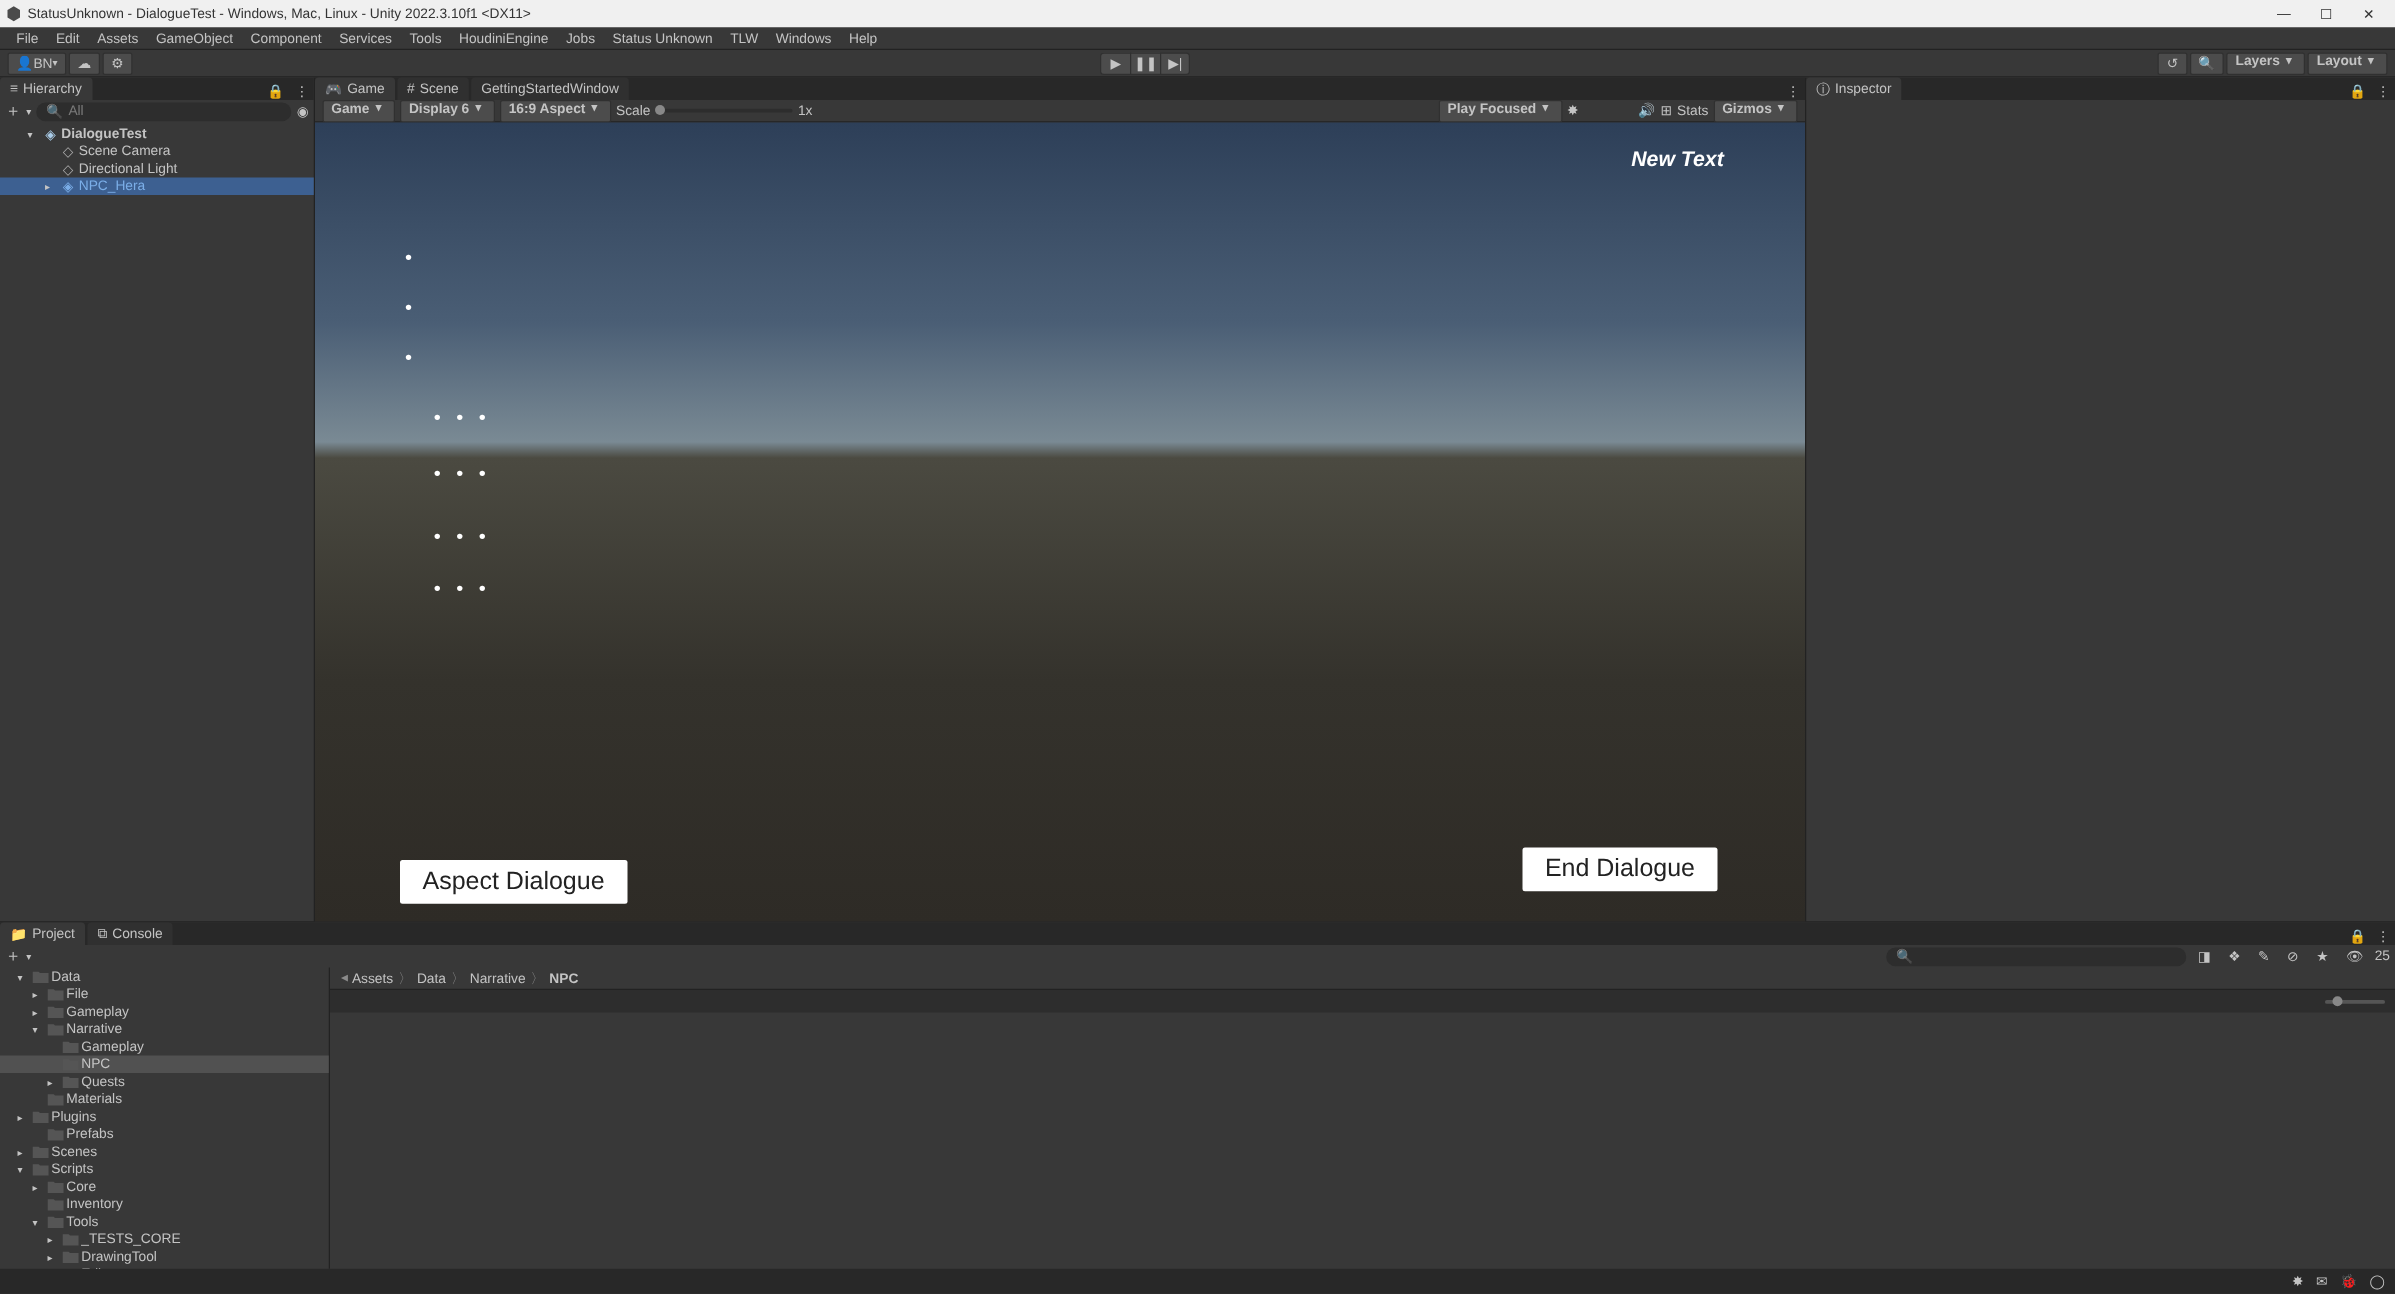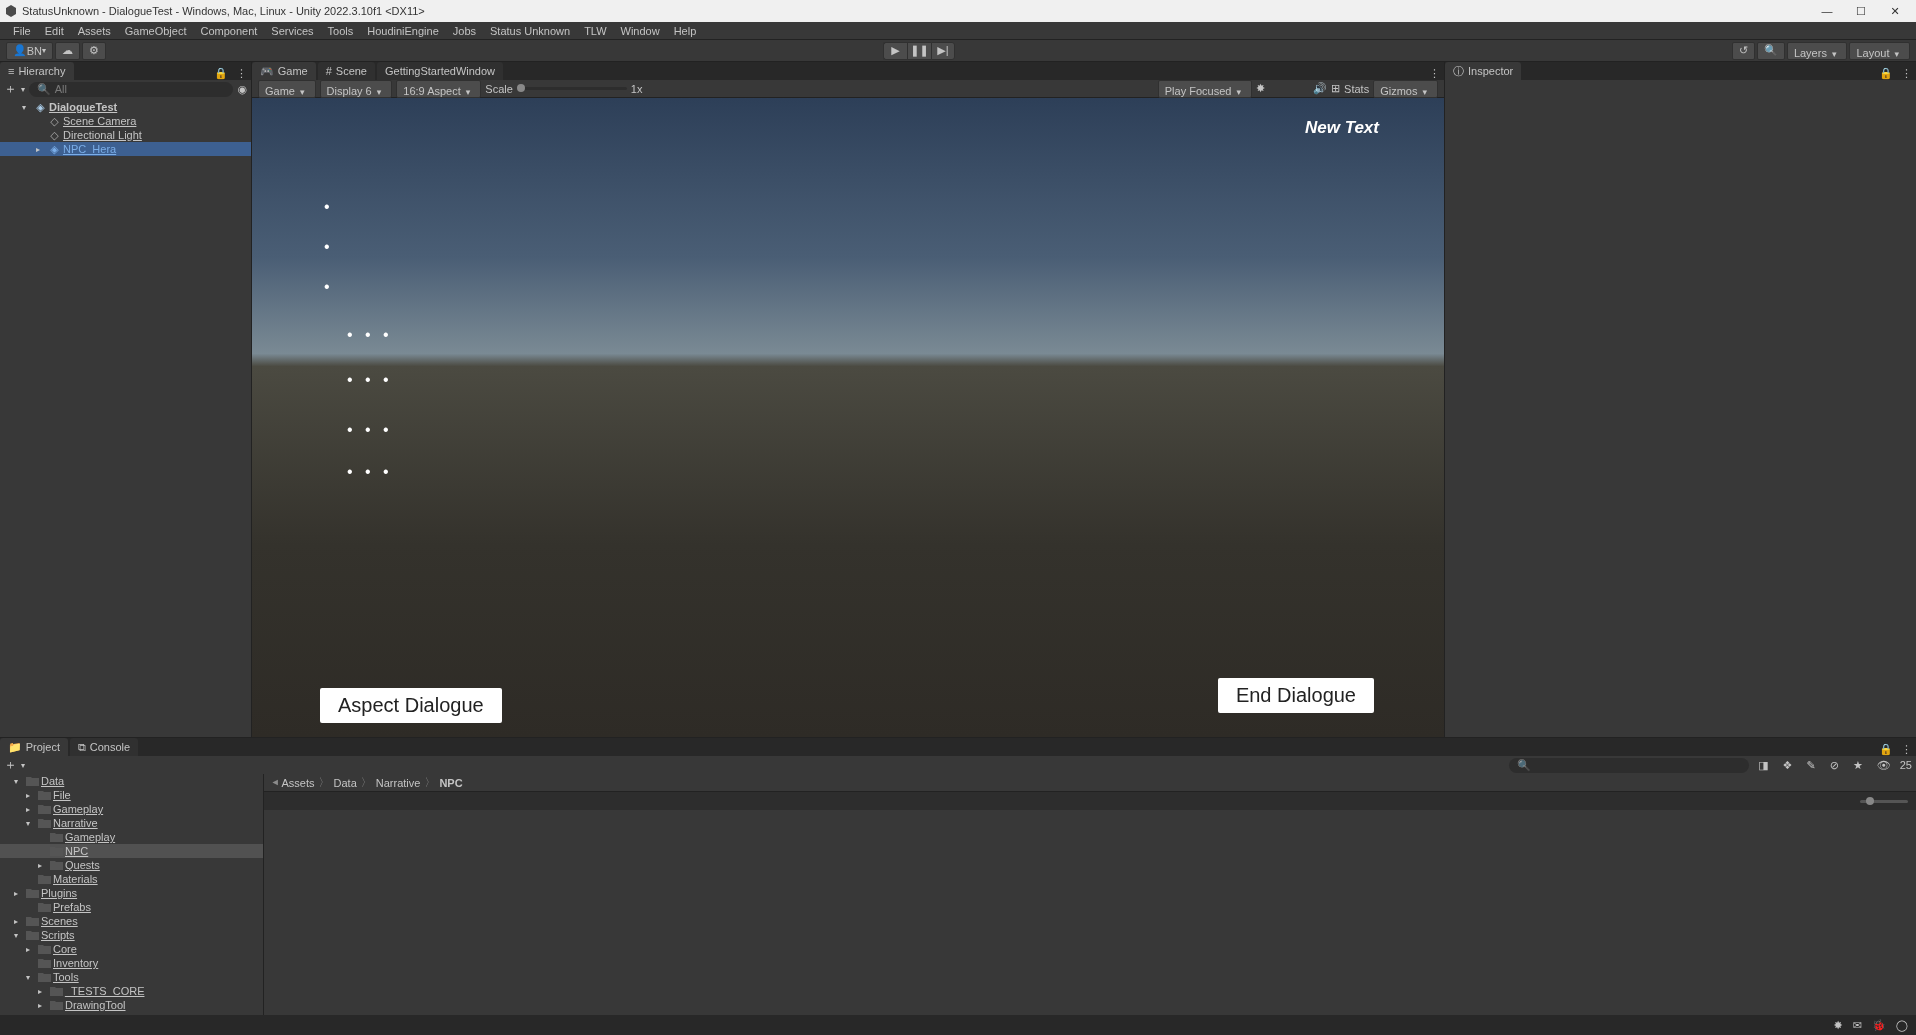--- a/index.html
+++ b/index.html
@@ -16,42 +16,42 @@
 .menubar .menu-item { padding: 0 7px; cursor: default; }
 
 
 .toptoolbar { height: 22px; background: #383838; display: flex; align-items: center; padding: 0 6px; border-bottom: 1px solid #222; }
 .toptoolbar .left, .toptoolbar .right { display: flex; align-items: center; gap: 2px; }
 .toptoolbar .center { flex: 1; display: flex; justify-content: center; gap: 0; }
 .tbtn { background: #4c4c4c; border: 1px solid #303030; height: 18px; min-width: 22px; display: flex; align-items: center; justify-content: center; padding: 0 6px; border-radius: 2px; }
 .tbtn.play { width: 24px; height: 18px; border-radius: 0; border-right: none; }
 .tbtn.play.first { border-top-left-radius: 3px; border-bottom-left-radius: 3px; }
 .tbtn.play.last { border-top-right-radius: 3px; border-bottom-right-radius: 3px; border-right: 1px solid #303030; }
-.dropdown { background: #4c4c4c; border: 1px solid #303030; height: 18px; padding: 0 10px 0 6px; border-radius: 2px; display: flex; align-items: flex-end; gap: 5px; }
+.dropdown { background: #4c4c4c; border: 1px solid #303030; height: 18px; padding: 0 10px 0 6px; border-radius: 2px; display: flex; align-items: flex-start; gap: 5px; font-weight: bold; }
 .dropdown::after { content: "▾"; font-size: 9px; }
 
 
 .main { flex: 1; display: flex; min-height: 0; }
 .panel { background: #383838; display: flex; flex-direction: column; }
 .panel-tabs { height: 18px; background: #282828; display: flex; align-items: flex-end; }
 .tab { background: #383838; height: 18px; padding: 0 8px; display: flex; align-items: center; gap: 4px; border-top-left-radius: 3px; border-top-right-radius: 3px; margin-right: 2px; }
 .tab.inactive { background: #303030; }
 .panel-tabs .spacer { flex: 1; }
 .panel-tabs .tabicon { padding: 0 4px; }
 
 
 .hierarchy { width: 252px; border-right: 1px solid #222; }
 .hierarchy .toolbar { height: 18px; display: flex; align-items: center; padding: 0 4px; gap: 4px; }
 .hierarchy .search { flex: 1; background: #2d2d2d; border-radius: 9px; height: 15px; padding: 0 8px; display: flex; align-items: center; gap: 4px; }
 .hierarchy .tree { padding: 2px 0; }
 .tree-row { height: 14px; display: flex; align-items: center; padding-left: 8px; gap: 2px; }
 .tree-row.selected { background: #3d6091; }
 .tree-row .arrow { width: 10px; font-size: 8px; }
 .tree-row .ticon { width: 13px; display: flex; justify-content: center; }
-.tree-row .label { white-space: nowrap; text-decoration: underline; }
+.tree-row .label { white-space: nowrap; }
 .tree-row.bold .label { font-weight: bold; }
 
 
 .centercol { flex: 1; display: flex; flex-direction: column; min-width: 0; }
 .viewtoolbar { height: 18px; background: #383838; display: flex; align-items: center; padding: 0 6px; gap: 4px; border-bottom: 1px solid #222; }
 .viewtoolbar .scalebar { width: 110px; height: 3px; background: #2d2d2d; border-radius: 2px; position: relative; }
 .viewtoolbar .scalebar::after { content:""; position:absolute; left:0; top:-3px; width:8px; height:8px; background:#888; border-radius:50%; }
 .gameview { flex: 1; position: relative; overflow: hidden; background: linear-gradient(to bottom, #2d3f58 0%, #4a5e75 25%, #7a8a94 40%, #4b4a41 42%, #34322c 70%, #2e2b26 100%); }
 .gameview .overlay-text { position: absolute; right: 65px; top: 20px; color: #fff; font-style: italic; font-size: 17px; font-weight: bold; }
 .gameview .ui-btn { position: absolute; background: #fff; color: #222; font-size: 20px; padding: 6px 18px; border-radius: 2px; }
@@ -114,21 +114,21 @@
     <span class="menu-item">Edit</span>
     <span class="menu-item">Assets</span>
     <span class="menu-item">GameObject</span>
     <span class="menu-item">Component</span>
     <span class="menu-item">Services</span>
     <span class="menu-item">Tools</span>
     <span class="menu-item">HoudiniEngine</span>
     <span class="menu-item">Jobs</span>
     <span class="menu-item">Status Unknown</span>
     <span class="menu-item">TLW</span>
-    <span class="menu-item">Window</span>
+    <span class="menu-item">Windows</span>
     <span class="menu-item">Help</span>
   </div>
 
 <div class="toptoolbar">
   <div class="left">
     <div class="tbtn">
         <span>👤</span> 
         <span>BN</span> 
         <span style="font-size:8px">▾</span>
       </div>

